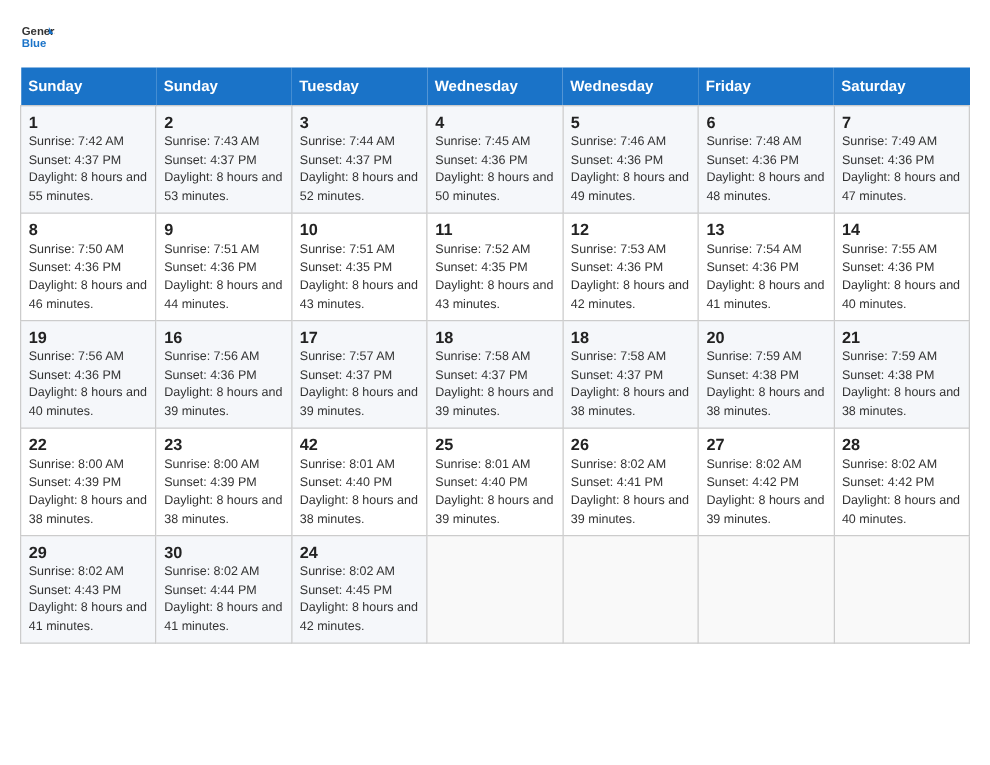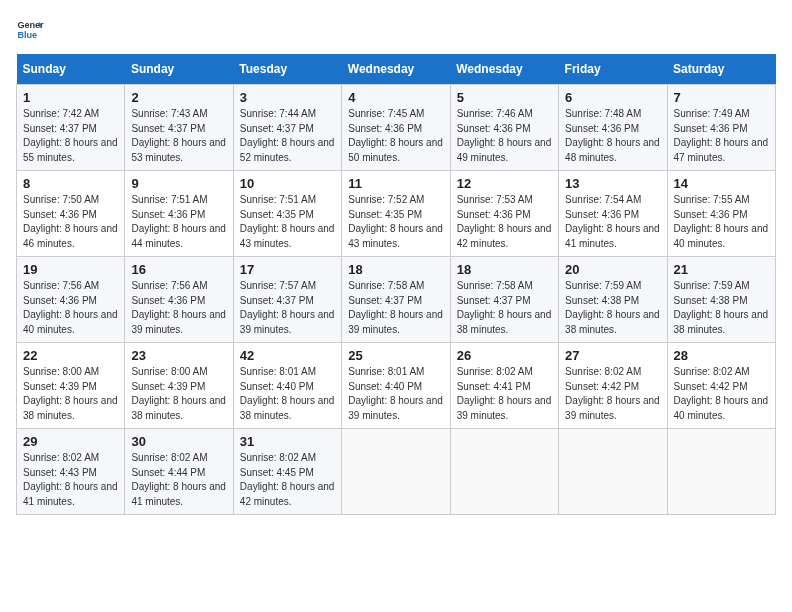--- a/index.html
+++ b/index.html
@@ -234,21 +234,21 @@
       <tr>
         <td>
         <span class="day-num">29</span>
         <span class="day-info">Sunrise: 8:02 AM<br>Sunset: 4:43 PM<br>Daylight: 8 hours and 41 minutes.</span>
       </td>
         <td>
         <span class="day-num">30</span>
         <span class="day-info">Sunrise: 8:02 AM<br>Sunset: 4:44 PM<br>Daylight: 8 hours and 41 minutes.</span>
       </td>
         <td>
-        <span class="day-num">31</span>
+        <span class="day-num">24</span>
         <span class="day-info">Sunrise: 8:02 AM<br>Sunset: 4:45 PM<br>Daylight: 8 hours and 42 minutes.</span>
       </td>
         <td class="empty-cell"></td>
         <td class="empty-cell"></td>
         <td class="empty-cell"></td>
         <td class="empty-cell"></td>
       </tr>
     </tbody>
 </table>
 

